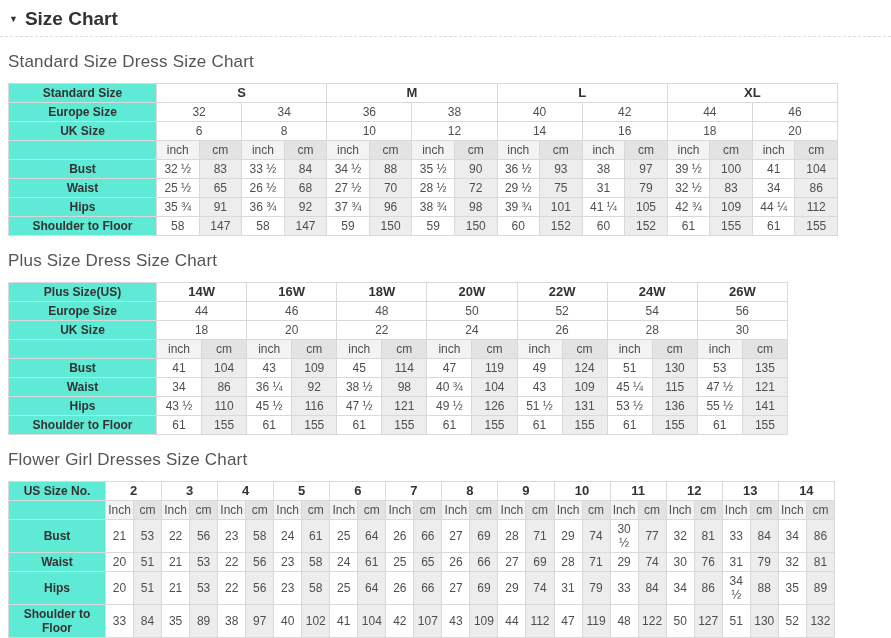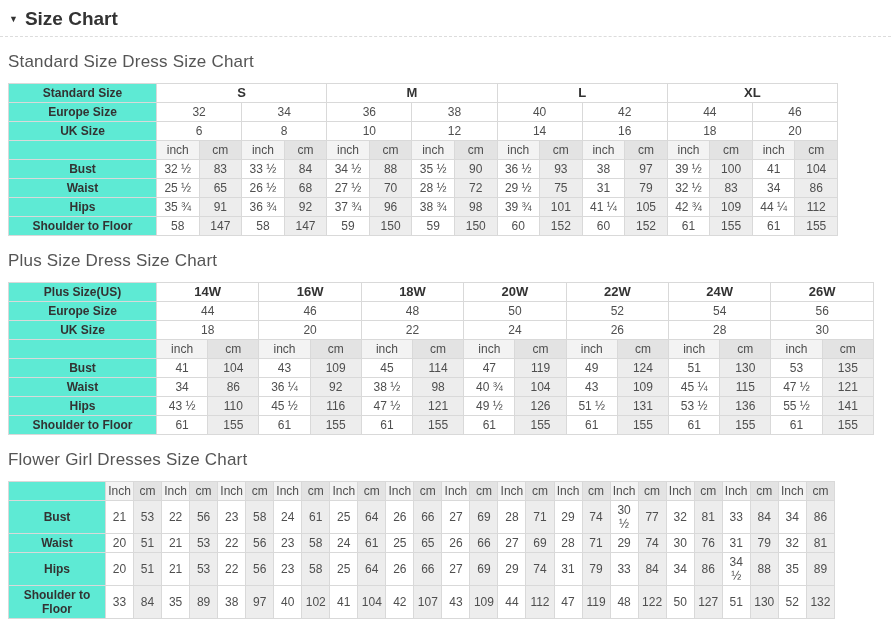--- a/index.html
+++ b/index.html
@@ -217,21 +217,21 @@
             <td class="data-cell inch-cell">60</td>
             <td class="data-cell cm-cell">152</td>
             <td class="data-cell inch-cell">61</td>
             <td class="data-cell cm-cell">155</td>
             <td class="data-cell inch-cell">61</td>
             <td class="data-cell cm-cell">155</td>
           </tr>
         </tbody>
       </table>
       <h2 class="section-heading">Plus Size Dress Size Chart</h2>
-      <table class="size-table" style="width: 866px;">
+      <table class="size-table" style="width: 780px;">
         <colgroup>
           <col style="width: 148px;">
           <col>
           <col>
           <col>
           <col>
           <col>
           <col>
           <col>
           <col>
@@ -385,20 +385,36 @@
           <col>
           <col>
           <col>
           <col>
           <col>
           <col>
           <col>
           <col>
         </colgroup>
         <tbody>
+          <tr>
+            <th class="label-cell">US Size No.</th>
+            <th class="size-cell" colspan="2">2</th>
+            <th class="size-cell" colspan="2">3</th>
+            <th class="size-cell" colspan="2">4</th>
+            <th class="size-cell" colspan="2">5</th>
+            <th class="size-cell" colspan="2">6</th>
+            <th class="size-cell" colspan="2">7</th>
+            <th class="size-cell" colspan="2">8</th>
+            <th class="size-cell" colspan="2">9</th>
+            <th class="size-cell" colspan="2">10</th>
+            <th class="size-cell" colspan="2">11</th>
+            <th class="size-cell" colspan="2">12</th>
+            <th class="size-cell" colspan="2">13</th>
+            <th class="size-cell" colspan="2">14</th>
+          </tr>
           <tr>
             <th class="label-cell"></th>
             <td class="unit-cell unit-inch">Inch</td>
             <td class="unit-cell unit-cm">cm</td>
             <td class="unit-cell unit-inch">Inch</td>
             <td class="unit-cell unit-cm">cm</td>
             <td class="unit-cell unit-inch">Inch</td>
             <td class="unit-cell unit-cm">cm</td>
             <td class="unit-cell unit-inch">Inch</td>
             <td class="unit-cell unit-cm">cm</td>

